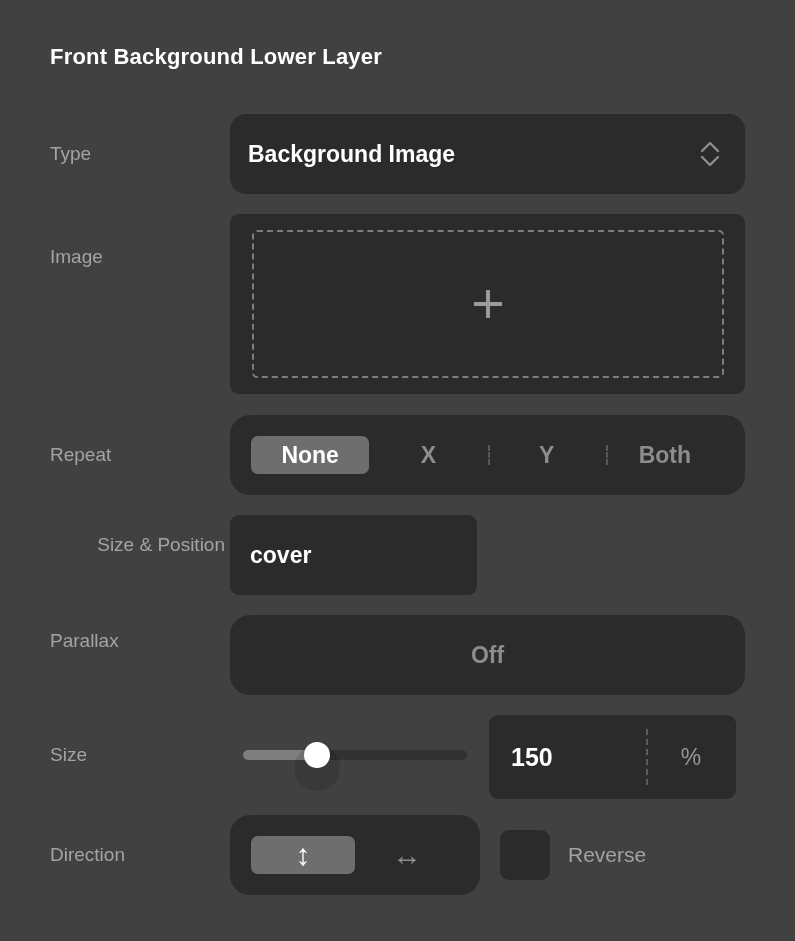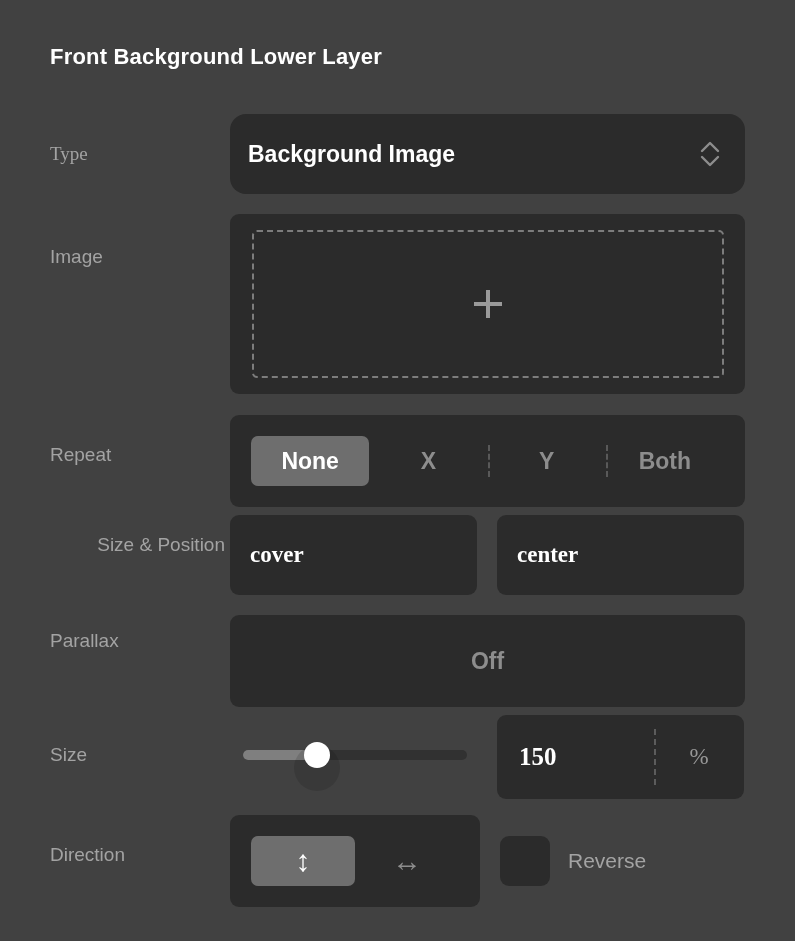--- a/index.html
+++ b/index.html
@@ -106,25 +106,25 @@
     content: "";
     position: absolute;
     background: #9a9a9a;
   }
   .plus-icon::before { left: 12px; top: 0; width: 4px; height: 28px; }
   .plus-icon::after  { top: 12px; left: 0; height: 4px; width: 28px; }
 
   
   .segmented {
     background: #2b2b2b;
-    border-radius: 9px;
+    border-radius: 20px;
     display: flex;
     align-items: center;
     padding: 21px;
-    height: 92px;
+    height: 80px;
   }
   .segmented.wide { width: 515px; }
   .segmented.dir  { width: 250px; }
 
   .seg {
     flex: 1;
     height: 100%;
     display: flex;
     align-items: center;
     justify-content: center;
@@ -154,21 +154,21 @@
     height: 80px;
     background: #2b2b2b;
     border-radius: 9px;
     display: flex;
     align-items: center;
     padding: 0 20px;
     font-size: 23px;
     font-weight: bold;
     color: #ffffff;
   }
-  .field-pair { display: flex; gap: 20px; font-family: Liberation Serif, serif; }
+  .field-pair { display: flex; gap: 12px; }
 
   
   .slider-wrap {
     width: 247px;
     height: 80px;
     display: flex;
     align-items: center;
   }
   .slider-track {
     position: relative;
@@ -266,21 +266,21 @@
   }
 </style>
 </head>
 <body>
 
 <div class="panel">
 
   <div class="panel-title">Front Background Lower Layer</div>
 
   <div class="row" style="top:114px;">
-    <div class="row-label" style="top:22px;font-family:Liberation Serif, serif;">Type</div>
+    <div class="row-label" style="top:22px;">Type</div>
     <div class="row-controls">
       <div class="select-field">
         <span class="select-value">Background Image</span>
         <span class="select-chevrons">
           <svg width="24" height="30" viewBox="0 0 24 30" fill="none" aria-hidden="true">
             <path d="M4 12 L12 4 L20 12" stroke="#8d8d8d" stroke-width="2.4" stroke-linecap="round" stroke-linejoin="round"></path>
             <path d="M4 18 L12 26 L20 18" stroke="#8d8d8d" stroke-width="2.4" stroke-linecap="round" stroke-linejoin="round"></path>
           </svg>
         </span>
       </div>
@@ -308,21 +308,20 @@
         <div class="seg divider-left">Both</div>
       </div>
     </div>
   </div>
 
   <div class="row" style="top:515px;">
     <div class="row-label" style="top:12px;line-height:35px;text-align:right;">Size &amp; Position</div>
     <div class="row-controls">
       <div class="field-pair">
         <div class="text-field">cover</div>
-        <div class="text-field">center</div>
       </div>
     </div>
   </div>
 
   <div class="row" style="top:615px;">
     <div class="row-label" style="top:8px;">Parallax</div>
     <div class="row-controls">
       <div class="segmented wide">
         <div class="seg">Off</div>
       </div>

